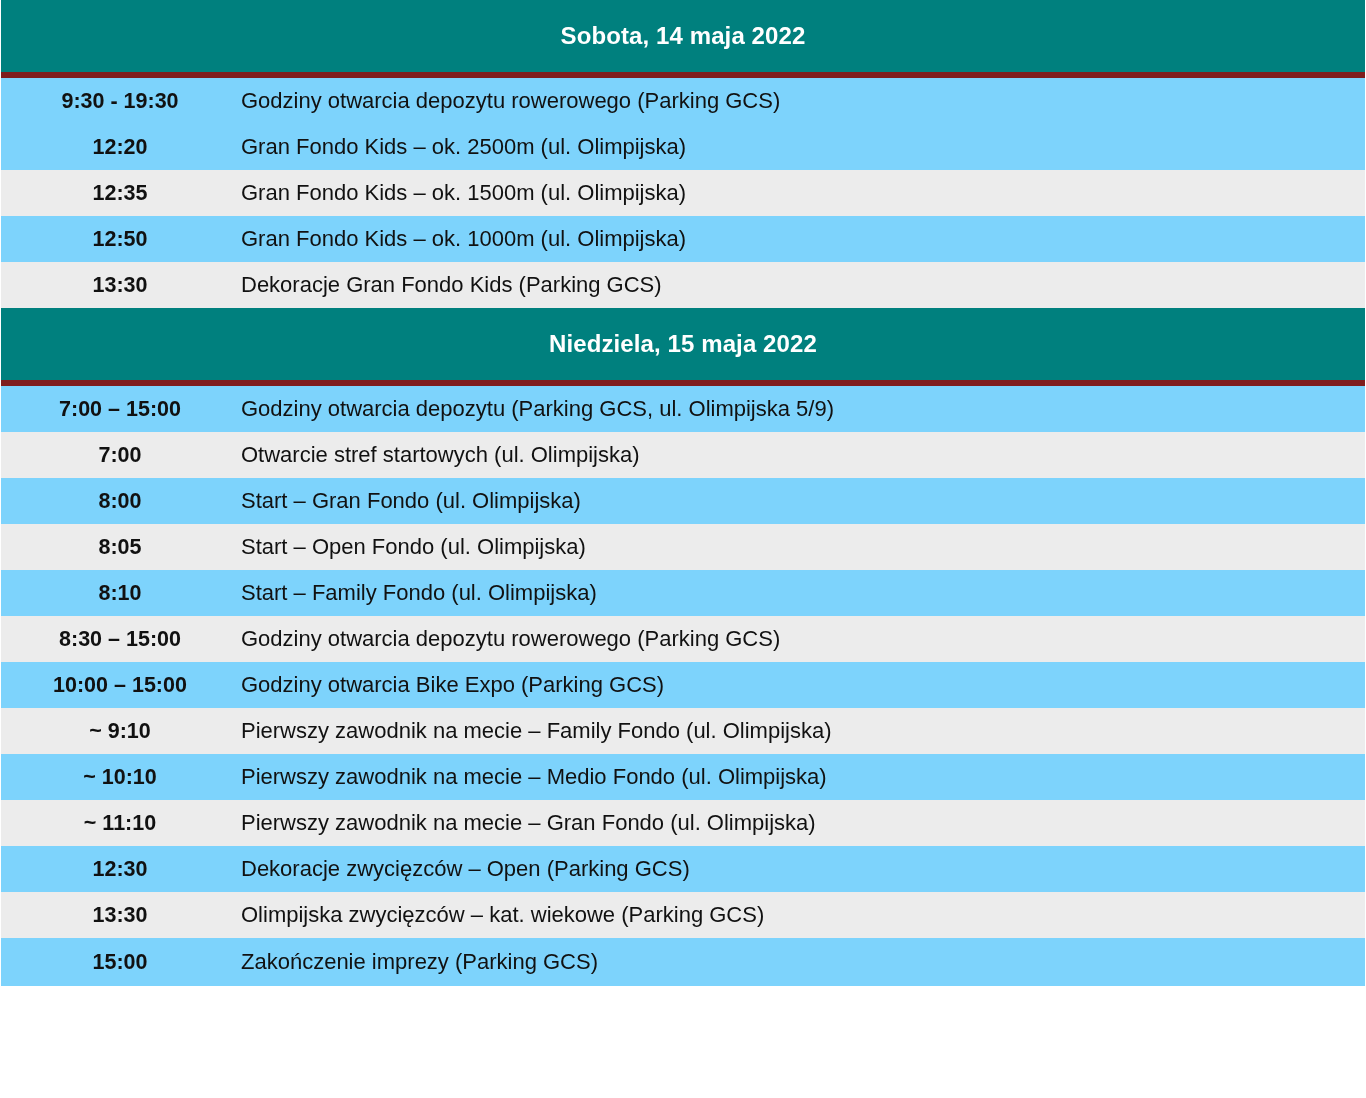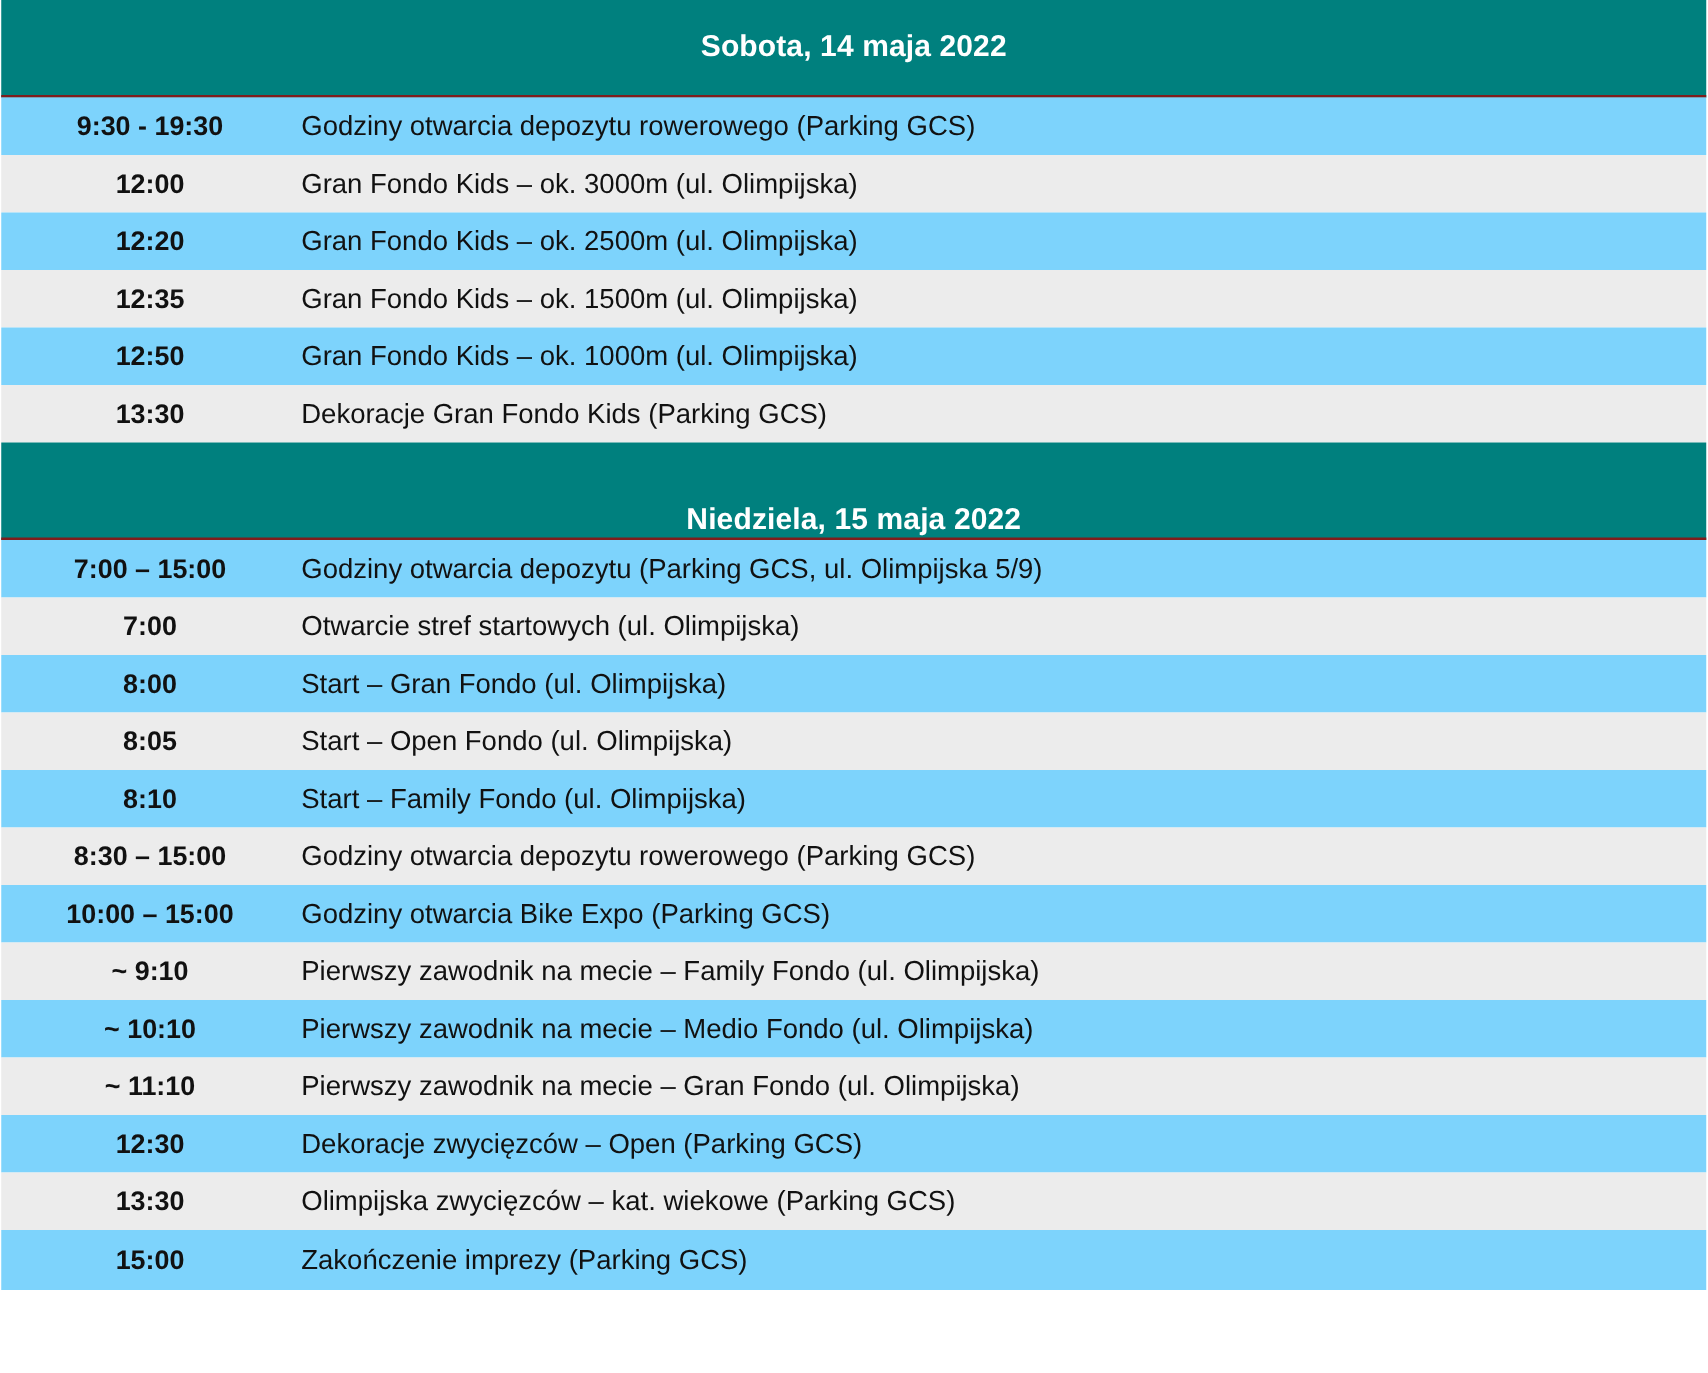--- a/index.html
+++ b/index.html
@@ -29,25 +29,25 @@
     background: #00807E;
     color: #ffffff;
     font-weight: bold;
     font-size: 24px;
     letter-spacing: 0.1px;
     text-align: center;
     display: flex;
     align-items: center;
     justify-content: center;
     box-sizing: border-box;
-    border-bottom: 2px solid #7f1d1d;
+    border-bottom: 6px solid #7f1d1d;
     margin: 0 1px 0 1px;
   }
   .day-header.first { height: 78px; }
-  .day-header.second { height: 78px; align-items: flex-end; }
+  .day-header.second { height: 78px; }
 
   
   .rows { display: flex; flex-direction: column; }
 
   .row {
     display: flex;
     align-items: center;
     height: 46px;
     box-sizing: border-box;
     margin: 0 1px;
@@ -88,24 +88,20 @@
 <div class="schedule">
 
   <div class="day-header first">
     <span>Sobota, 14 maja 2022</span>
   </div>
 
   <div class="rows">
     <div class="row even">
       <div class="cell-time">9:30 - 19:30</div>
       <div class="cell-desc">Godziny otwarcia depozytu rowerowego (Parking GCS)</div>
-    </div>
-    <div class="row odd">
-      <div class="cell-time">12:00</div>
-      <div class="cell-desc">Gran Fondo Kids – ok. 3000m (ul. Olimpijska)</div>
     </div>
     <div class="row even">
       <div class="cell-time">12:20</div>
       <div class="cell-desc">Gran Fondo Kids – ok. 2500m (ul. Olimpijska)</div>
     </div>
     <div class="row odd">
       <div class="cell-time">12:35</div>
       <div class="cell-desc">Gran Fondo Kids – ok. 1500m (ul. Olimpijska)</div>
     </div>
     <div class="row even">

